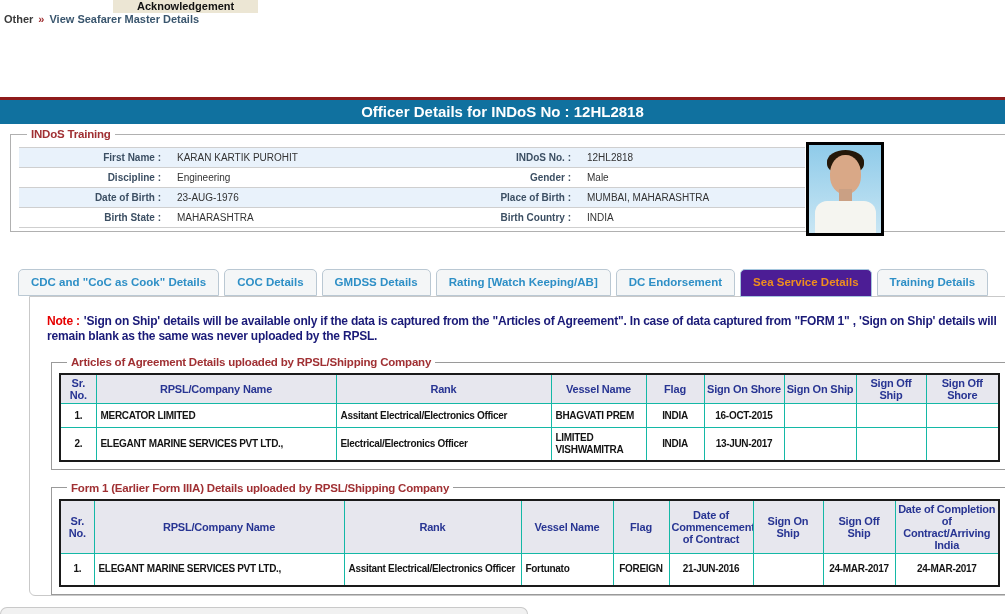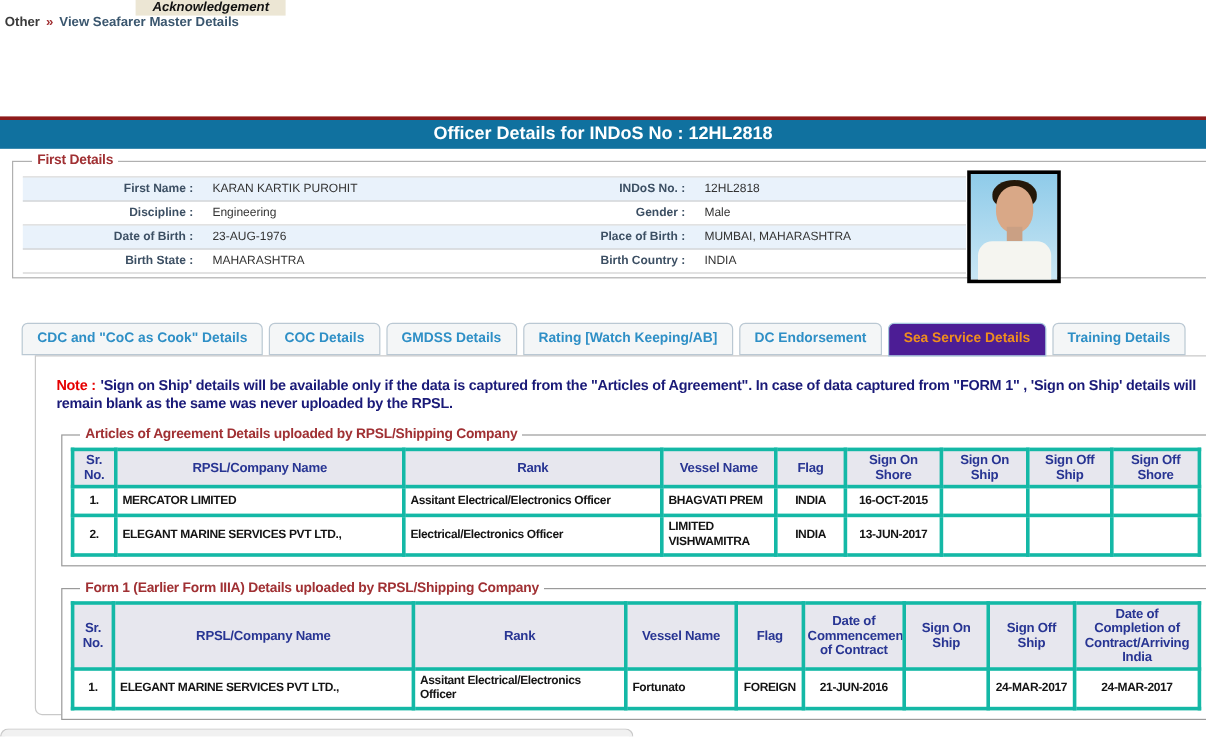--- a/index.html
+++ b/index.html
@@ -2,21 +2,21 @@
 <html><head>
 <meta charset="utf-8">
 <style>
   * { margin:0; padding:0; box-sizing:border-box; }
   html,body { background:#fff; }
   body { font-family:"Liberation Sans", sans-serif; }
   .page { position:relative; width:1005px; height:614px; background:#fff; overflow:hidden; }
 
   
   .ack { position:absolute; left:113px; top:0; height:13px; line-height:13px; background:#ece6d4;
-         font-size:11px; font-weight:bold; color:#111; padding:0 14px;font-style:italic; }
+         font-size:11px; font-weight:bold; color:#111; padding:0 24px; }
   .breadcrumb { position:absolute; left:4px; top:13px; font-size:11px; font-weight:bold; color:#3a3a3a; }
   .breadcrumb .sep { color:#a03033; margin:0 5px; }
   .breadcrumb .current { color:#3a566e; }
 
   
   .redline { position:absolute; top:97px; left:0; width:1005px; height:3px; background:#8e1b1b; }
   .titlebar { position:absolute; top:100px; left:0; width:1005px; height:24px; line-height:24px;
               background:#10719f; color:#fff; font-weight:bold; font-size:15px; text-align:center; }
 
   
@@ -46,21 +46,21 @@
 
   
   .panel { position:absolute; top:296px; left:8px; width:992px; height:300px; background:#fff;
            border:1px solid #c9c9c9; border-radius:0 4px 6px 6px; z-index:1;margin-left:21px; }
   .note { margin:17px 14px 0 17px; font-size:12px; font-weight:bold; color:#1a1a78;
           letter-spacing:-0.2px; line-height:15px; }
   .note .red { color:#e60000; margin-right:4px; }
 
   .tbl-fs { margin:12px 13px 0 21px; border:1px solid #9a9a9a; padding:3px 7px 7px; background:#fff; }
   table { border-collapse:collapse; width:100%; table-layout:fixed; border:2px solid #1a1a1a; margin-top:2px; }
-  th, td { border:3px solid #14b8a6; overflow:hidden; }
+  th, td { border:1px solid #14b8a6; overflow:hidden; }
   th { background:#e7e7ee; color:#283593; font-size:11px; font-weight:bold; padding:2px 2px;
        letter-spacing:-0.2px; line-height:12px; text-align:center; }
   td { font-size:10px; font-weight:bold; color:#141414; padding:3px 4px; letter-spacing:-0.3px; line-height:12px; }
   td.c { text-align:center; }
   .t1 tbody tr:first-child td { height:24px; }
   .t1 tbody tr:last-child td, .t2 tbody td { height:33px; }
 
   .bottom-bar { position:absolute; left:0; bottom:0; width:528px; height:7px; background:#f1f1f1;
                 border:1px solid #c9c9c9; border-bottom:none; border-radius:7px 7px 0 0; }
 </style>
@@ -72,21 +72,21 @@
   <div class="ack">Acknowledgement</div>
 
   <div class="breadcrumb">
     <span>Other</span><span class="sep">»</span><span class="current">View Seafarer Master Details</span>
   </div>
 
   <div class="redline"></div>
   <div class="titlebar">Officer Details for INDoS No : 12HL2818</div>
 
   <fieldset class="indos">
-    <legend>First Details</legend>
+    <legend>INDoS Training</legend>
     <div class="indos-grid">
       <div class="irow alt">
         <span class="ilabel">First Name :</span>
           <span></span>
         <span class="ivalue">KARAN KARTIK PUROHIT</span>
         <span class="ilabel">INDoS No. :</span>
           <span></span>
         <span class="ivalue">12HL2818</span>
       </div>
       <div class="irow">

